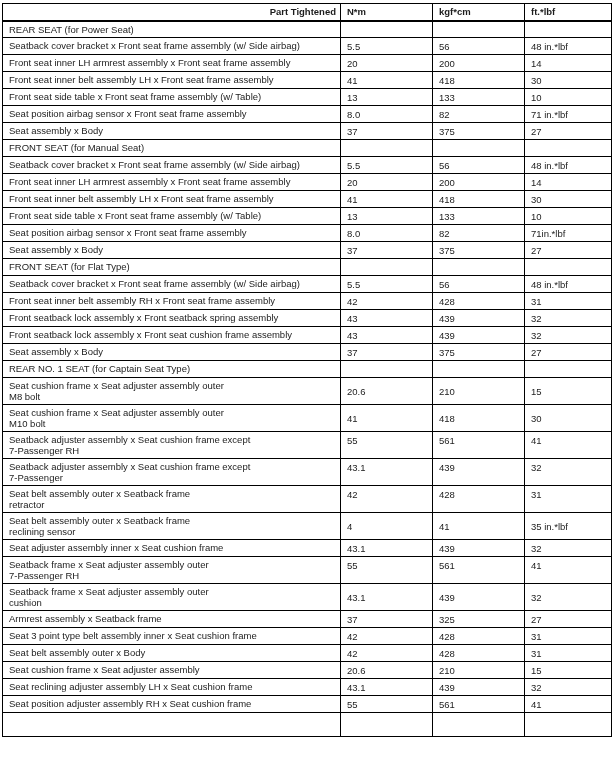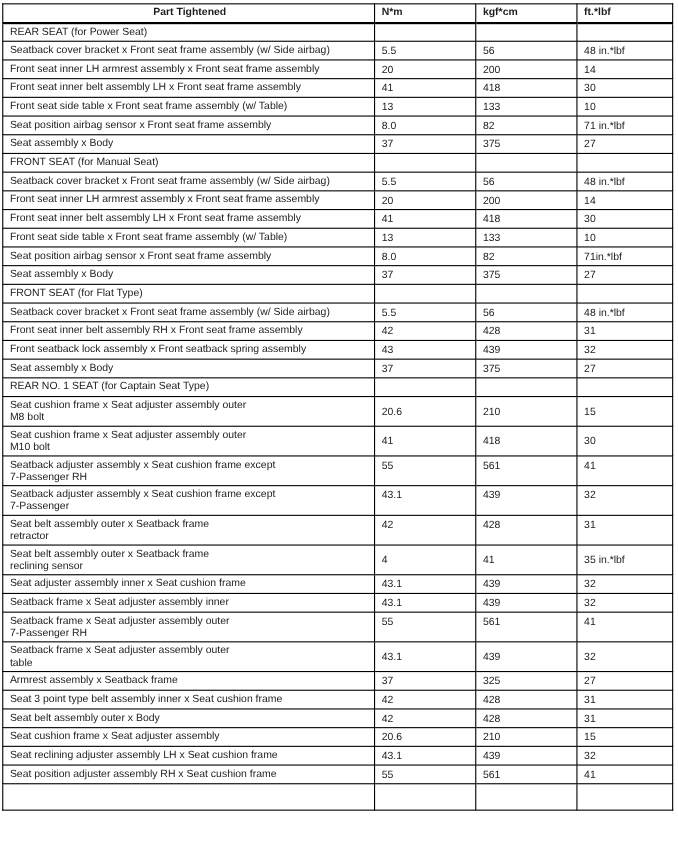--- a/index.html
+++ b/index.html
@@ -35,21 +35,21 @@
     padding: 1px 4px 1px 6px;
     overflow: hidden;
     white-space: nowrap;
   }
   table.torque-table thead th {
     font-weight: bold;
     border-bottom: 2px solid #000000;
     height: 17px;
     vertical-align: middle;
   }
-  th.part-h { text-align: center; margin-left: 43px; }
+  th.part-h { text-align: right; margin-left: 43px; }
   th.num-h  { text-align: left; margin-left: 48px; }
   tr.row-single td { height: 17px; vertical-align: middle; }
   tr.row-double td { height: 27px; vertical-align: middle; }
   td.part-cell .pline { line-height: 11.5px; }
   td.num-cell { vertical-align: middle; }
   tr.row-double td.num-cell.vtop {
     vertical-align: top;
     padding-top: 2.5px;
   }
   tr.clipped-row td { height: 24px; }
@@ -214,20 +214,28 @@
         <tr class="row-single">
           <td class="part-cell">
             <div class="pline">Front seatback lock assembly x Front seatback spring assembly</div>
           </td>
           <td class="num-cell">43</td>
           <td class="num-cell">439</td>
           <td class="num-cell">32</td>
         </tr>
         <tr class="row-single">
           <td class="part-cell">
+            <div class="pline">Front seatback lock assembly x Front seat cushion frame assembly</div>
+          </td>
+          <td class="num-cell">43</td>
+          <td class="num-cell">439</td>
+          <td class="num-cell">32</td>
+        </tr>
+        <tr class="row-single">
+          <td class="part-cell">
             <div class="pline">Seat assembly x Body</div>
           </td>
           <td class="num-cell">37</td>
           <td class="num-cell">375</td>
           <td class="num-cell">27</td>
         </tr>
         <tr class="row-single">
           <td class="part-cell">
             <div class="pline">REAR NO. 1 SEAT (for Captain Seat Type)</div>
           </td>
@@ -290,41 +298,33 @@
           <td class="num-cell">35 in.*lbf</td>
         </tr>
         <tr class="row-single">
           <td class="part-cell">
             <div class="pline">Seat adjuster assembly inner x Seat cushion frame</div>
           </td>
           <td class="num-cell">43.1</td>
           <td class="num-cell">439</td>
           <td class="num-cell">32</td>
         </tr>
-        <tr class="row-single">
-          <td class="part-cell">
-            <div class="pline">Seatback frame x Seat adjuster assembly inner</div>
-          </td>
-          <td class="num-cell">43.1</td>
-          <td class="num-cell">439</td>
-          <td class="num-cell">32</td>
-        </tr>
         <tr class="row-double">
           <td class="part-cell">
             <div class="pline">Seatback frame x Seat adjuster assembly outer</div>
             <div class="pline">7-Passenger RH</div>
           </td>
           <td class="num-cell vtop">55</td>
           <td class="num-cell vtop">561</td>
           <td class="num-cell vtop">41</td>
         </tr>
         <tr class="row-double">
           <td class="part-cell">
             <div class="pline">Seatback frame x Seat adjuster assembly outer</div>
-            <div class="pline">table</div>
+            <div class="pline">cushion</div>
           </td>
           <td class="num-cell">43.1</td>
           <td class="num-cell">439</td>
           <td class="num-cell">32</td>
         </tr>
         <tr class="row-single">
           <td class="part-cell">
             <div class="pline">Armrest assembly x Seatback frame</div>
           </td>
           <td class="num-cell">37</td>

